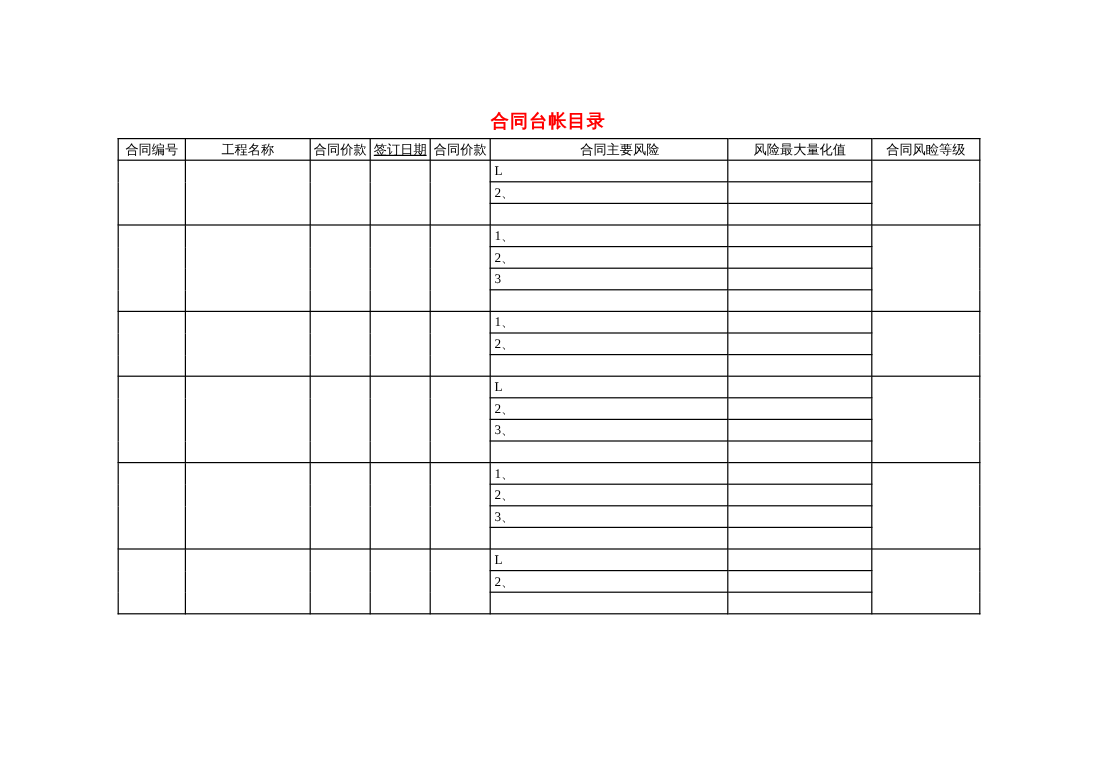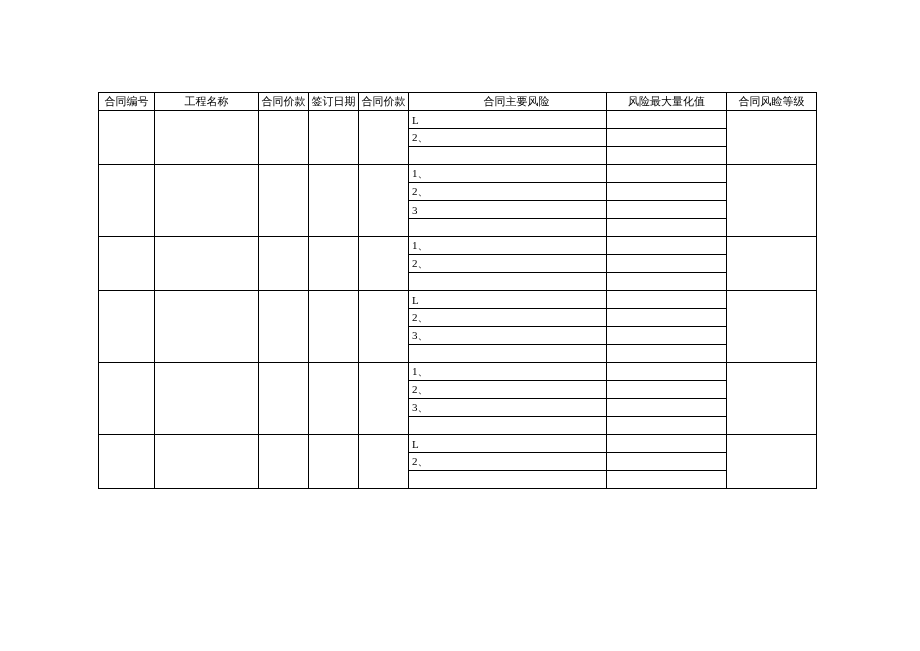--- a/index.html
+++ b/index.html
@@ -35,35 +35,36 @@
     td {
       border: 1px solid #000;
       height: 18px;
       vertical-align: middle;
       text-align: center;
       padding: 0 2px;
     }
     .col1 { width: 56px; }
     .col2 { width: 104px; margin-top: 17px; }
     .col3 { width: 50px; }
-    .col4 { width: 50px; }
+    .col4 { width: 50px; text-decoration: underline; }
     .col5 { width: 50px; }
     .col6 { width: 198px; padding-left: 20px; }
     .col7 { width: 120px; margin-left: 32px; }
     .col8 { width: 90px; }
     .sub {
       text-align: left;
       padding-left: 3px;
     }
     
   </style>
 </head>
 <body>
 
 <div class="wrap">
+  <div class="title">合同台帐目录</div>
   <table>
     <tbody id="tbody">
         <tr>
           <td class="col1">合同编号</td>
           <td class="col2">工程名称</td>
           <td class="col3">合同价款</td>
           <td class="col4">签订日期</td>
           <td class="col5">合同价款</td>
           <td class="col6">合同主要风险</td>
           <td class="col7">风险最大量化值</td>

